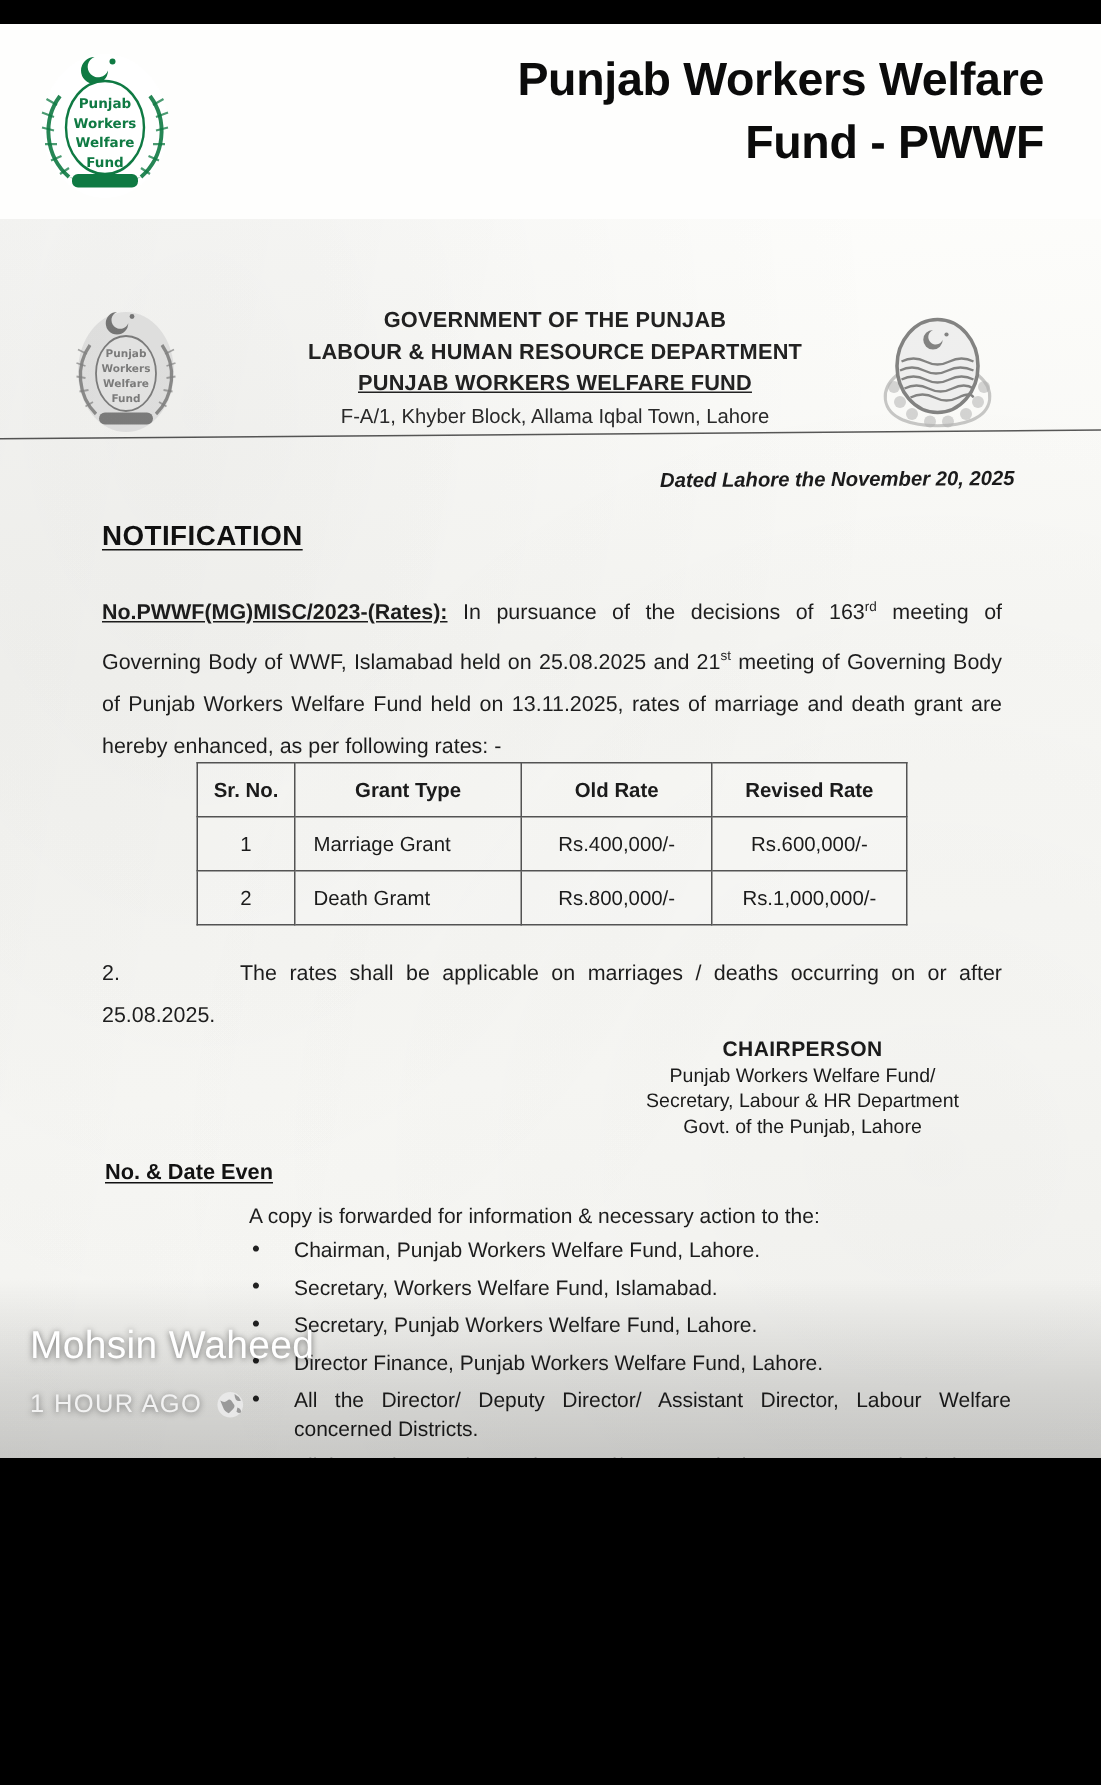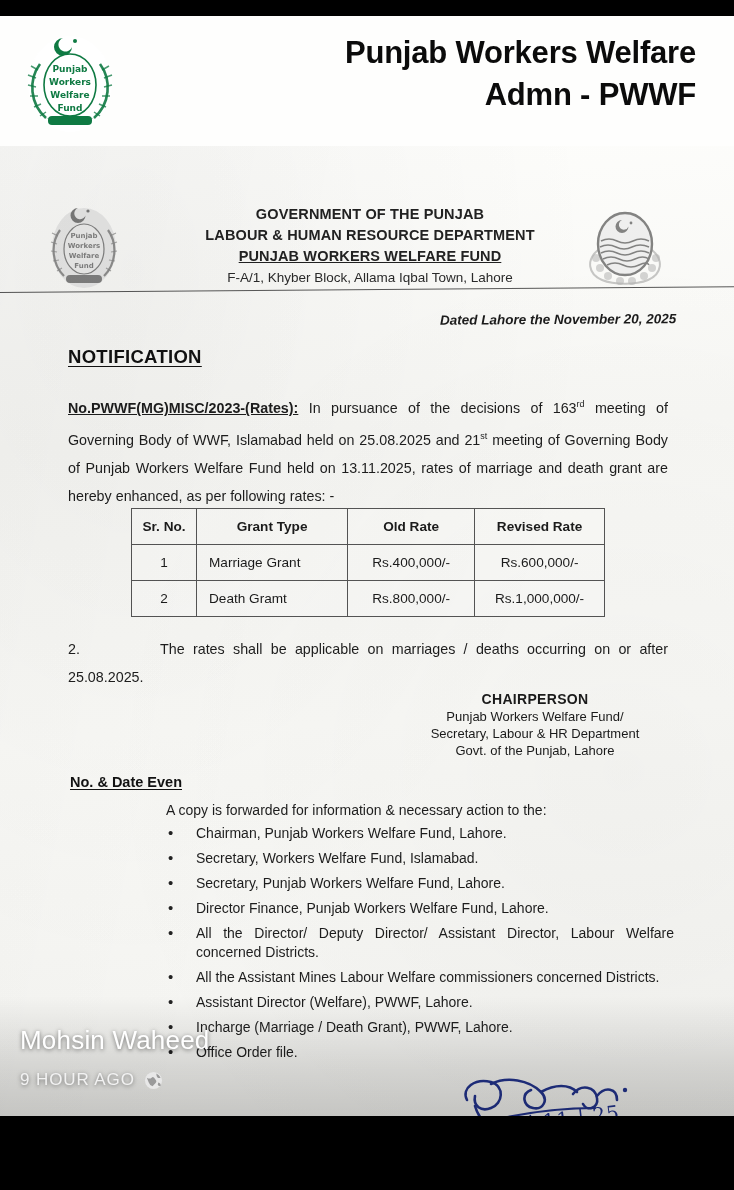--- a/index.html
+++ b/index.html
@@ -9,21 +9,21 @@
   }
   body {
     width: 734px;
     height: 1190px;
     overflow: hidden;
     font-family: "Liberation Sans", sans-serif;
   }
   .screen {
     position: relative;
     width: 734px;
-    height: 1116px;
+    height: 972px;
     background: #0f172a;
     overflow: hidden;
   }
 
   
   .topbar {
     position: absolute;
     top: 0; left: 0;
     width: 734px;
     height: 16px;
@@ -383,21 +383,21 @@
       </g>
       <g stroke="#0f7a43" stroke-width="1.5" fill="none" opacity="0.75">
         <path d="M16 40 l-7 -4 M14 48 l-8 -3 M14 57 l-8 -2 M16 66 l-8 0 M19 74 l-7 3 M24 82 l-6 4"></path>
         <path d="M80 40 l7 -4 M82 48 l8 -3 M82 57 l8 -2 M80 66 l8 0 M77 74 l7 3 M72 82 l6 4"></path>
       </g>
       <path d="M24 88 Q48 100 72 88 Q48 96 24 88 z" fill="#0f7a43"></path>
       <rect x="26" y="86" width="44" height="9" rx="4" fill="#0f7a43"></rect>
     </svg>
     <div class="brand-title">
       <div>Punjab Workers Welfare</div>
-      <div>Admn - PWWF</div>
+      <div>Fund - PWWF</div>
     </div>
   </div>
 
   <div class="sheet">
 
     <div class="letterhead">
       <svg class="lh-logo-left" viewBox="0 0 76 88">
         <ellipse cx="38" cy="46" rx="32" ry="40" fill="#f2f2ee"></ellipse>
         <g fill="#3f3f3f">
           <path d="M32 6 a7.5 7.5 0 1 0 7.5 7.5 a5.8 5.8 0 1 1 -7.5 -7.5 z"></path>
@@ -533,21 +533,21 @@
     </svg>
 
     <div class="sig-date">20 | 11 | 25</div>
     <div class="sig-name">(MUBEEN ALI KHAN)</div>
     <div class="sig-desig">Director (Admn)</div>
   </div>
 
   <div class="post-overlay"></div>
   <div class="poster-name">Mohsin Waheed</div>
   <div class="post-meta">
-    <span class="post-time">9 HOUR AGO</span>
+    <span class="post-time">1 HOUR AGO</span>
     <svg class="globe-icon" viewBox="0 0 20 20">
       <circle cx="10" cy="10" r="9" fill="#e8e8e8"></circle>
       <path d="M3 7 q3 2 5 0 t4 2 q2 2 0 4 t-3 3 q-3 -1 -4 -4 z" fill="#9a9a9a"></path>
       <path d="M13 2.5 q3 1.5 4.5 4.5 q-2 1 -3.5 -0.5 q-1 -1.5 -1 -4 z" fill="#9a9a9a"></path>
       <path d="M15 12 q3 1 2.5 3.5 q-2 1 -3 -1 z" fill="#9a9a9a"></path>
     </svg>
   </div>
 
 </div>
 

